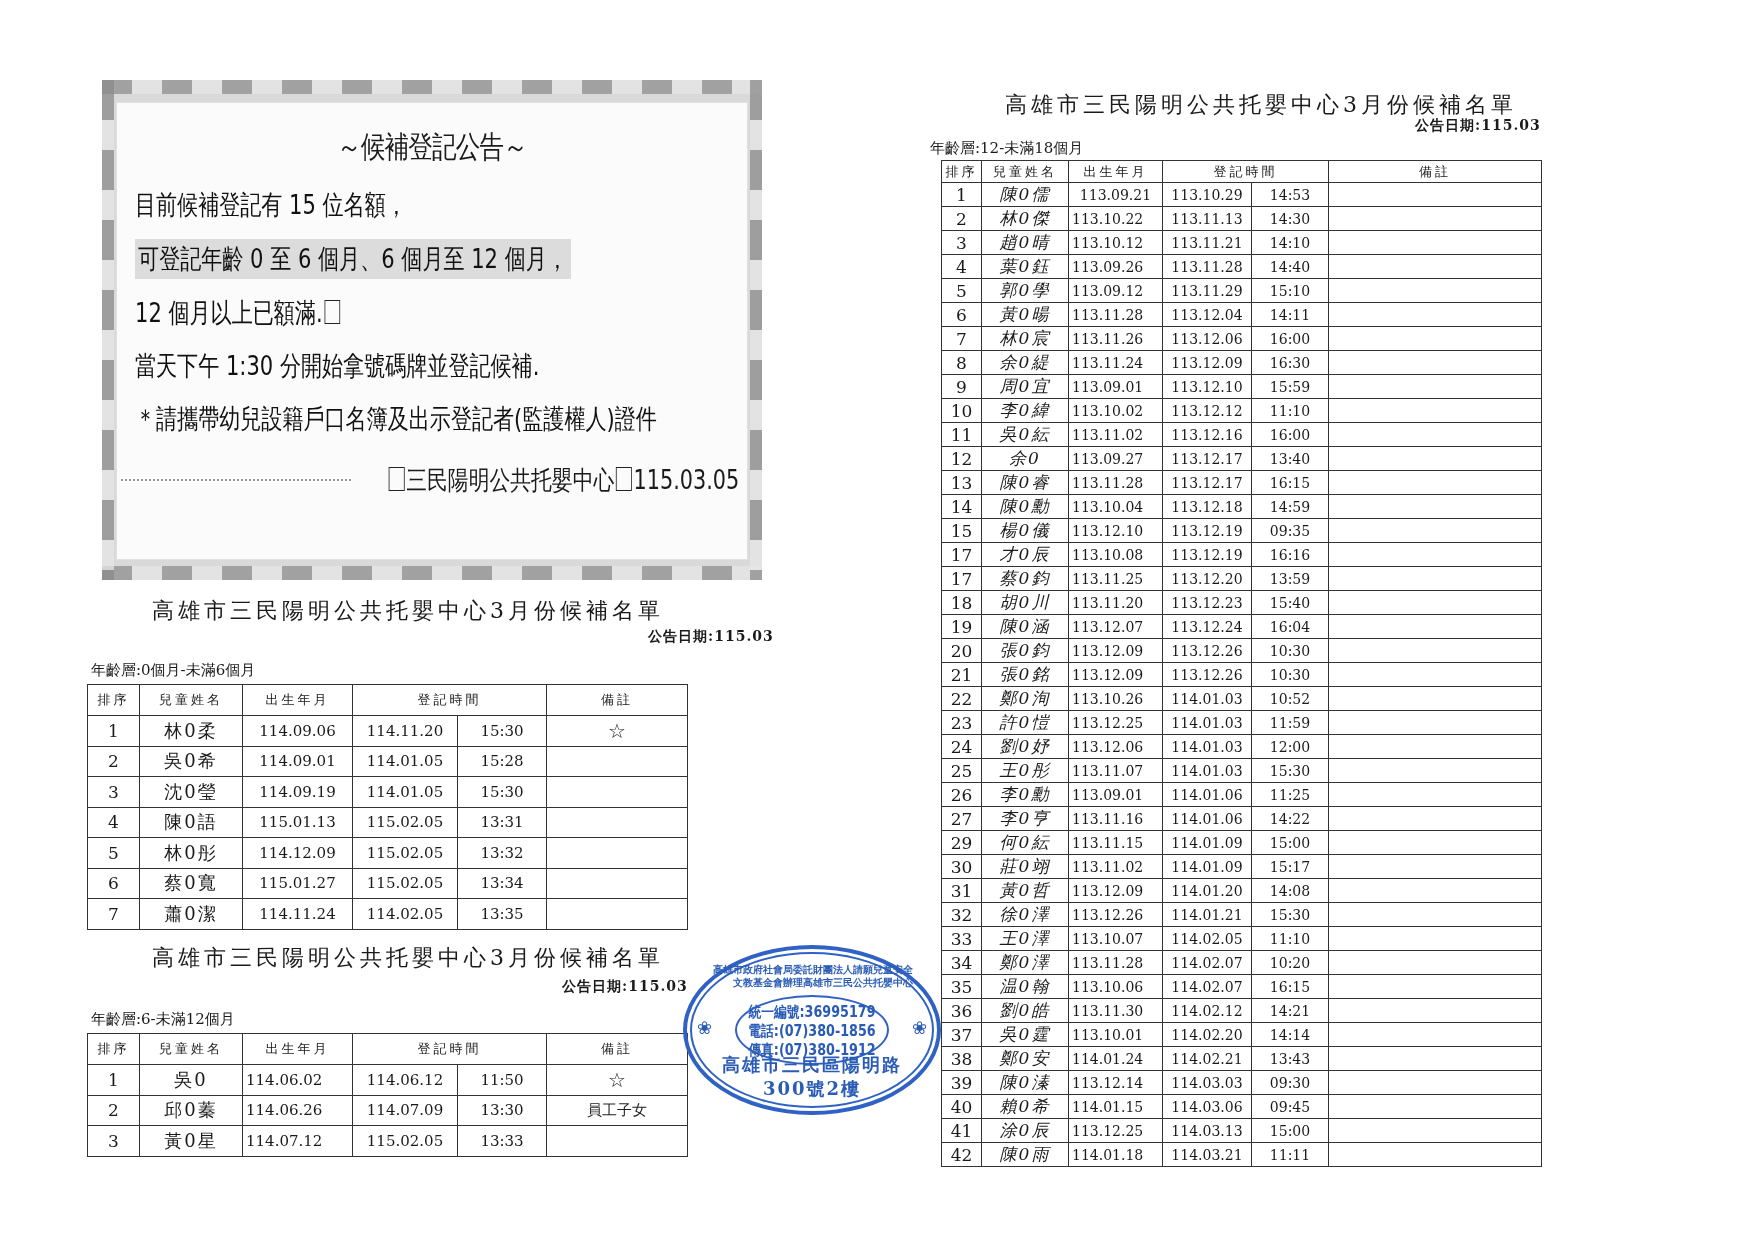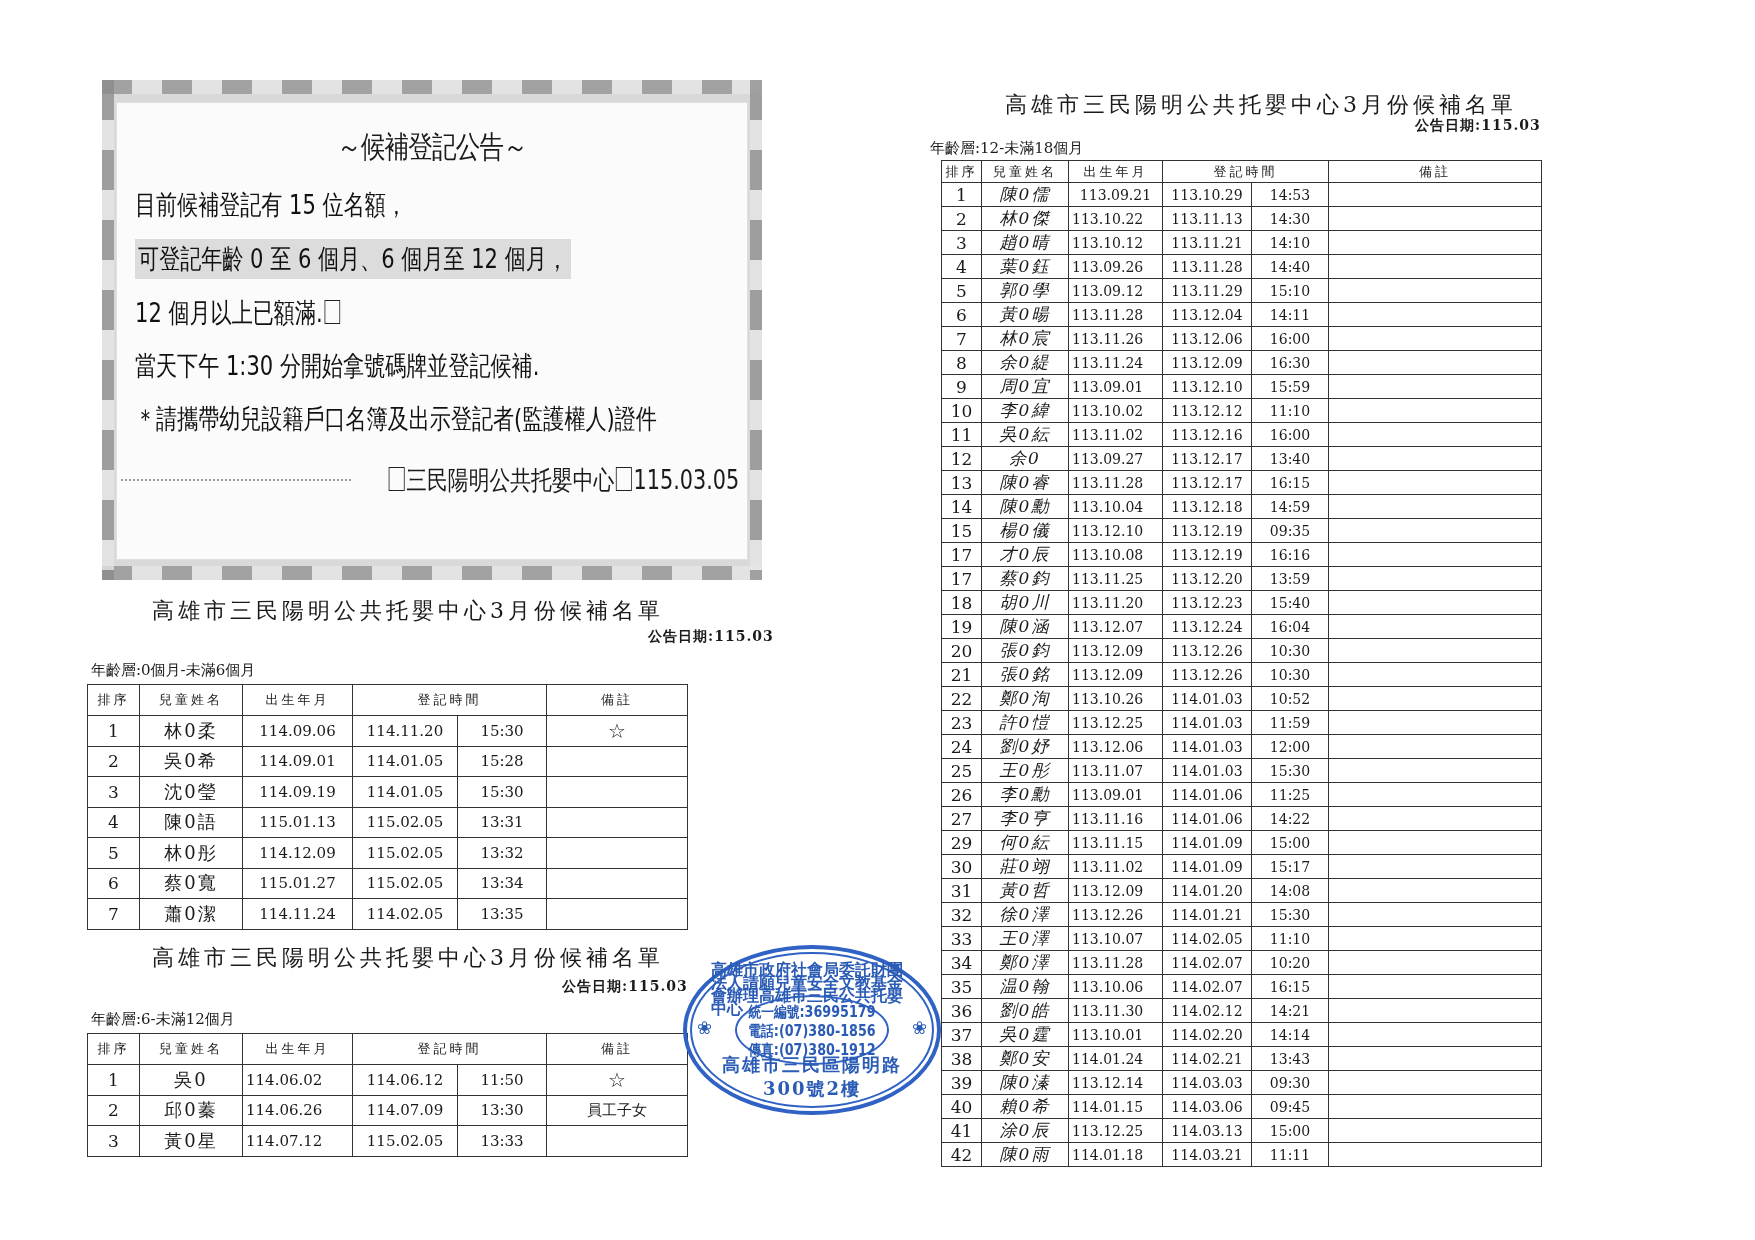--- a/index.html
+++ b/index.html
@@ -48,21 +48,21 @@
   td.lal { text-align:left !important; padding-left:3px !important;margin-top:30px; }
   td.star { font-size:20px !important; }
 
   
   .stamp { left:683px; top:945px; width:258px; height:170px; color:#2a5bb5; }
   .stamp .ring { position:absolute; inset:0; border:4px solid #2f62c4; border-radius:50%; }
   .stamp .ring2 { position:absolute; inset:7px; border:2px solid #2f62c4; border-radius:50%; }
   .stamp .ring3 { position:absolute; left:52px; top:50px; right:52px; bottom:50px; border:2px solid #2f62c4; border-radius:50%; }
   .stamp .center { position:absolute; left:0; right:0; top:58px; text-align:center; font-family:"DejaVu Sans", sans-serif;
       font-size:15px; line-height:19px; font-weight:bold; transform:scaleX(.85); }
-  .stamp .arc-top { position:absolute; top:18px; left:28px; right:28px; text-align:left; font-size:16px; font-weight:bold; line-height:13px; }
+  .stamp .arc-top { position:absolute; top:18px; left:28px; right:28px; text-align:right; font-size:10px; font-weight:bold; line-height:13px; }
   .stamp .arc-bottom { position:absolute; bottom:14px; left:20px; right:20px; text-align:center; font-size:18px; font-weight:bold; letter-spacing:2px; }
   .stamp .flower { position:absolute; top:72px; font-size:18px; }
 </style>
 </head>
 <body>
 
 <div class="abs notice">
   <div class="dash-top"></div>
   <div class="dash-bottom"></div>
   <div class="dash-left"></div>

